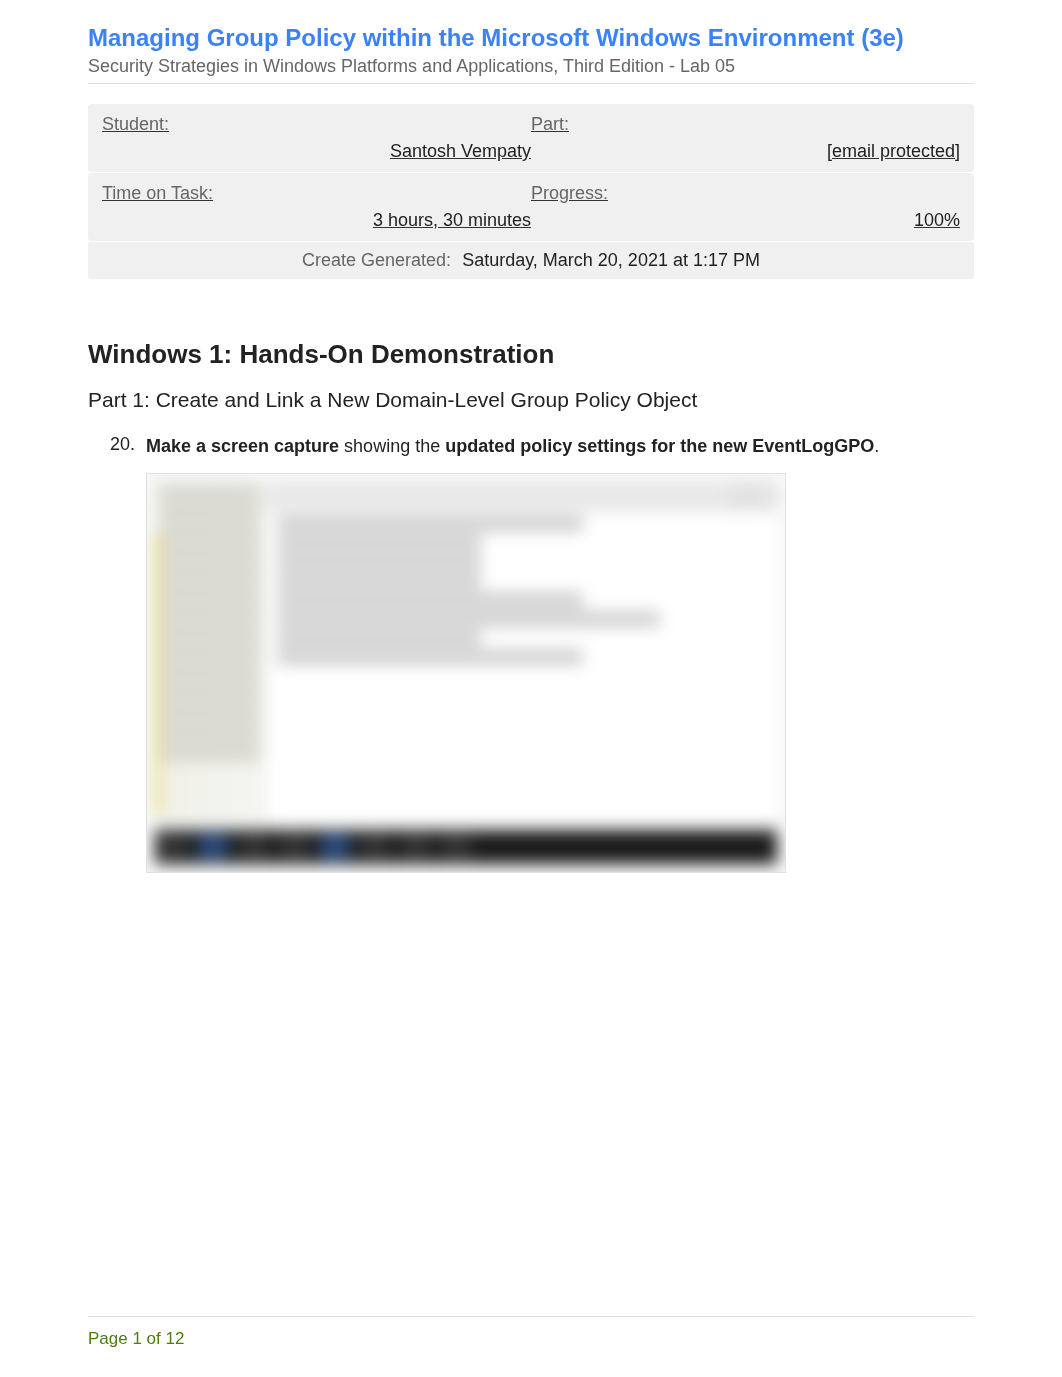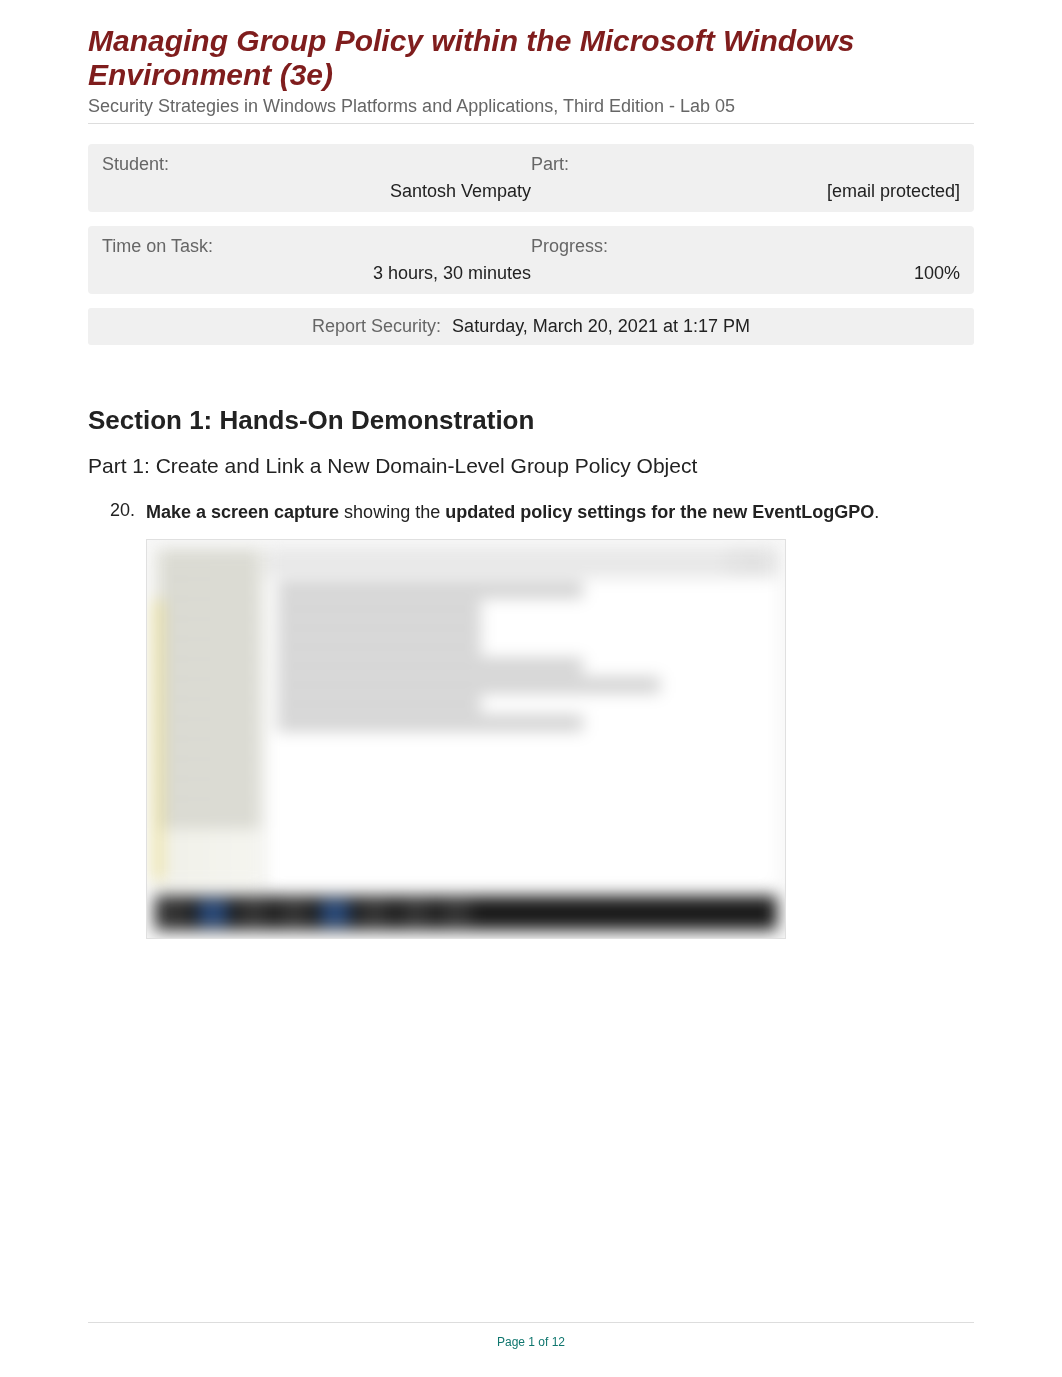--- a/index.html
+++ b/index.html
@@ -12,42 +12,42 @@
       background: #ffffff;
       width: 1062px;
       height: 1377px;
       position: relative;
       color: #333;
     }
     .page {
       padding: 24px 88px 60px 88px;
     }
     .header-title {
-      font-size: 30px;
+      font-size: 24px;
       font-weight: bold;
-      color: #7f1d1d;
+      color: #3b82f6;
       margin-bottom: 4px;
-      font-style: italic;
     }
     .header-subtitle {
       font-size: 18px;
       color: #666;
       margin-bottom: 6px;
     }
     .header-divider {
       height: 1px;
       background: #ddd;
       margin-bottom: 20px;
     }
     .info-block {
       background: #f0f0f0;
       border-radius: 4px;
       padding: 10px 14px 10px 14px;
-      margin-bottom: 14px;
+      margin-bottom: 1px;
       display: flex;
+      text-decoration: underline;
     }
     .info-col {
       flex: 1;
     }
     .info-label {
       font-size: 18px;
       color: #666;
       margin-bottom: 6px;
     }
     .info-value {
@@ -200,23 +200,23 @@
       bottom: 28px;
       left: 88px;
       right: 88px;
     }
     .footer-divider {
       height: 1px;
       background: #ddd;
       margin-bottom: 12px;
     }
     .footer-text {
-      text-align: center;
-      font-size: 12px;
-      color: #0f766e;
+      text-align: left;
+      font-size: 17px;
+      color: #4d7c0f;
     }
   </style>
 </head>
 <body>
 
 <div class="page">
   <div class="header-title">Managing Group Policy within the Microsoft Windows Environment (3e)</div>
   <div class="header-subtitle">Security Strategies in Windows Platforms and Applications, Third Edition - Lab 05</div>
   <div class="header-divider"></div>
 
@@ -236,25 +236,25 @@
       <div class="info-label">Time on Task:</div>
       <div class="info-value">3 hours, 30 minutes</div>
     </div>
     <div class="info-col">
       <div class="info-label">Progress:</div>
       <div class="info-value">100%</div>
     </div>
   </div>
 
   <div class="report-generated">
-    <span class="label">Report Security:</span>
+    <span class="label">Create Generated:</span>
     <span class="value">Saturday, March 20, 2021 at 1:17 PM</span>
   </div>
 
-  <div class="section-title">Section 1: Hands-On Demonstration</div>
+  <div class="section-title">Windows 1: Hands-On Demonstration</div>
   <div class="part-title">Part 1: Create and Link a New Domain-Level Group Policy Object</div>
 
   <div class="instruction-row">
     <div class="instruction-number">20.</div>
     <div class="instruction-text">
       <span class="bold">Make a screen capture</span><span> showing the </span><span class="bold">updated policy settings for the new EventLogGPO</span><span>.</span>
     </div>
   </div>
 
   <div class="screenshot-container">

